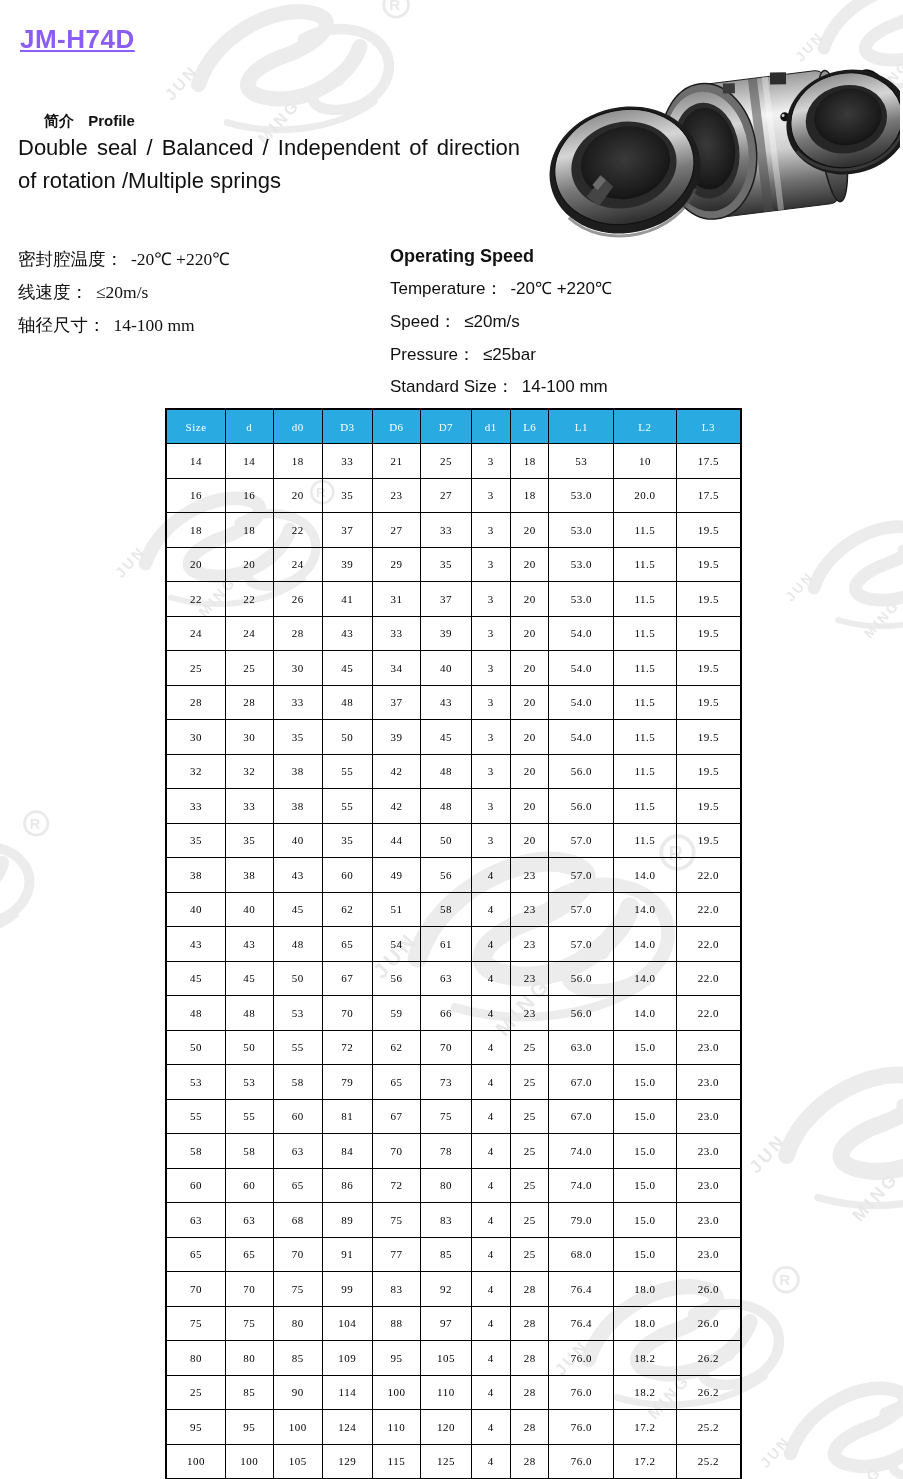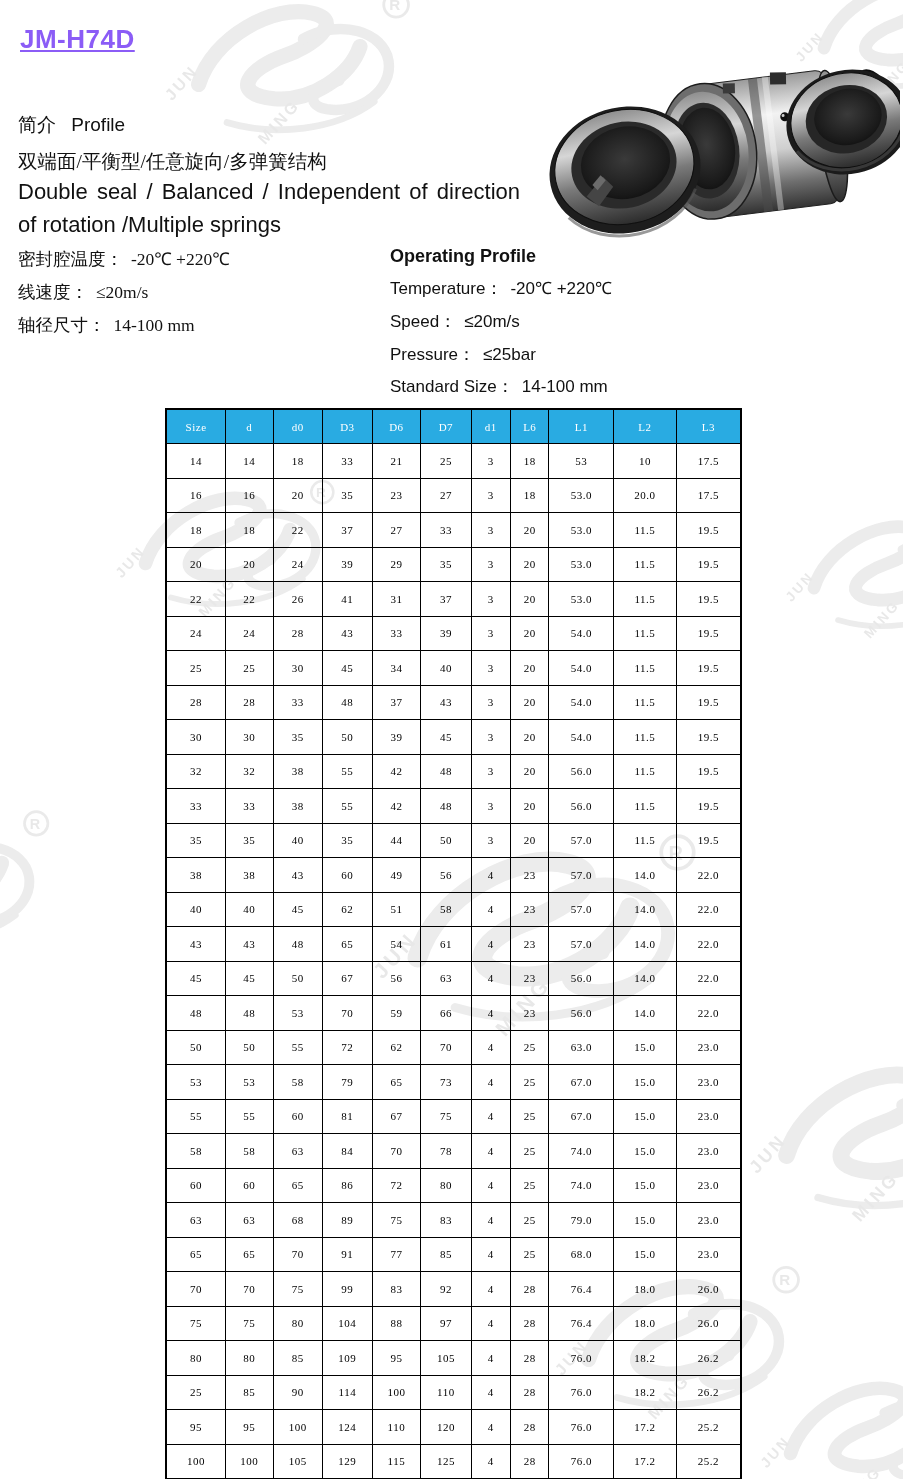--- a/index.html
+++ b/index.html
@@ -12,21 +12,21 @@
   
   .title {
     position:absolute; left:20px; top:24px; margin:0;
     font-size:26px; font-weight:bold; color:#8b5cf6;
     text-decoration:underline; letter-spacing:0.5px;
   }
   
   .photo { position:absolute; left:530px; top:20px; width:370px; height:220px; }
   
   .profile { position:absolute; left:18px; top:112px; width:502px; }
-  .profile-heading { font-size:19px; font-weight:normal; }
+  .profile-heading { font-size:15px; font-weight:bold;margin-left:26px; }
   .profile-heading .en { margin-left:10px; }
   .profile-zh { font-size:19.5px; margin-top:10px; font-family:"Liberation Serif", serif; }
   .profile-en { font-size:22px; line-height:33px; text-align:justify; }
   
   .specs { position:absolute; left:18px; top:243px; width:740px; }
   .spec-col { position:absolute; top:0; }
   .spec-col.zh { left:0; width:355px; }
   .spec-col.en { left:372px; width:360px; }
   .spec-heading { font-size:18px; font-weight:bold; height:30px; line-height:26px; }
   .spec-line { font-size:17px; height:32.8px; line-height:32.8px; white-space:nowrap; }
@@ -138,38 +138,37 @@
       <ellipse cx="319" cy="97" rx="34" ry="28" fill="url(#gHole)"></ellipse>
       <path d="M262,120 A60 50 0 0 0 372 118" fill="none" stroke="#4c4c4c" stroke-width="3" opacity="0.6"></path>
     </g>
   </svg>
 
   <div class="profile">
     <div class="profile-heading">
       <span class="zh">简介</span>
       <span class="en">Profile</span>
     </div>
-    <div class="profile-zh">双端面/平衡型/任意旋向/多弹簧结构</div>
     <div class="profile-en">Double seal / Balanced / Independent of direction of rotation /Multiple springs</div>
   </div>
 
   <div class="specs">
     <div class="spec-col zh">
       <div class="spec-line">
         <span class="label">密封腔温度：</span><span class="value">-20℃ +220℃</span>
       </div>
       <div class="spec-line">
         <span class="label">线速度：</span><span class="value">≤20m/s</span>
       </div>
       <div class="spec-line">
         <span class="label">轴径尺寸：</span><span class="value">14-100 mm</span>
       </div>
     </div>
     <div class="spec-col en">
-      <div class="spec-heading">Operating Profile</div>
+      <div class="spec-heading">Operating Speed</div>
       <div class="spec-line">
         <span class="label">Temperature：</span><span class="value">-20℃ +220℃</span>
       </div>
       <div class="spec-line">
         <span class="label">Speed：</span><span class="value">≤20m/s</span>
       </div>
       <div class="spec-line">
         <span class="label">Pressure：</span><span class="value">≤25bar</span>
       </div>
       <div class="spec-line">

